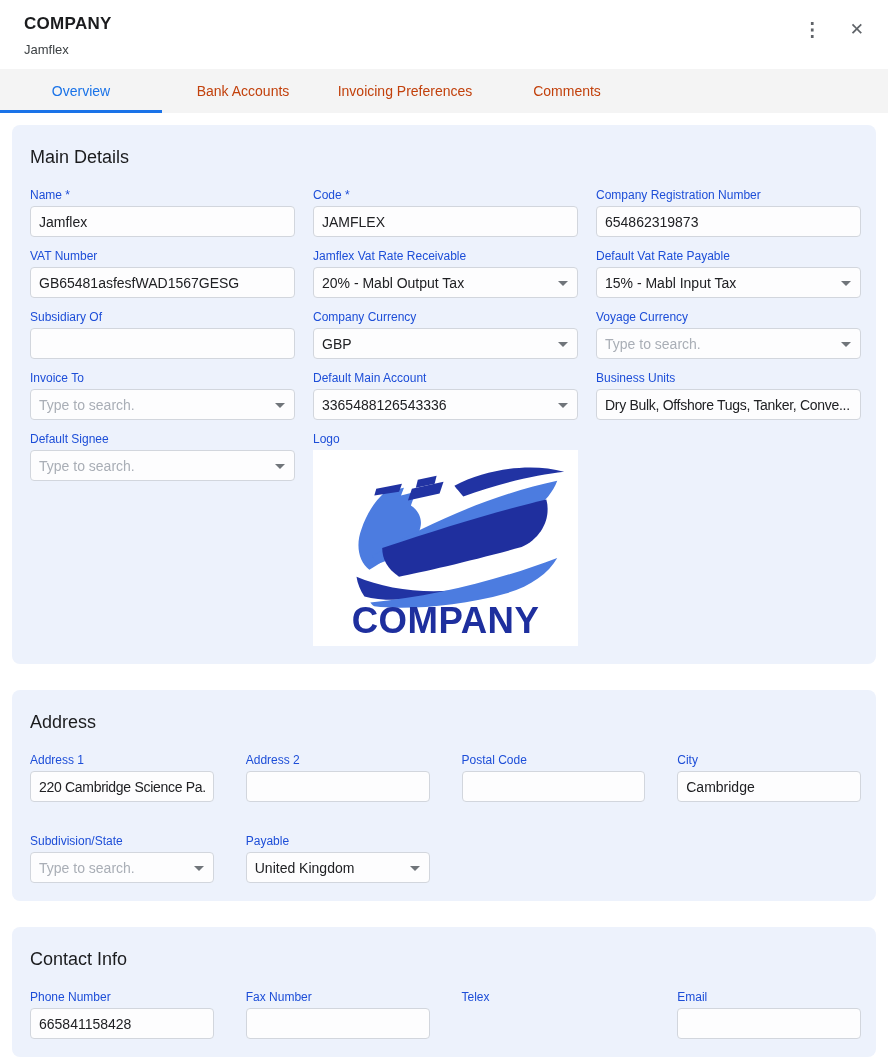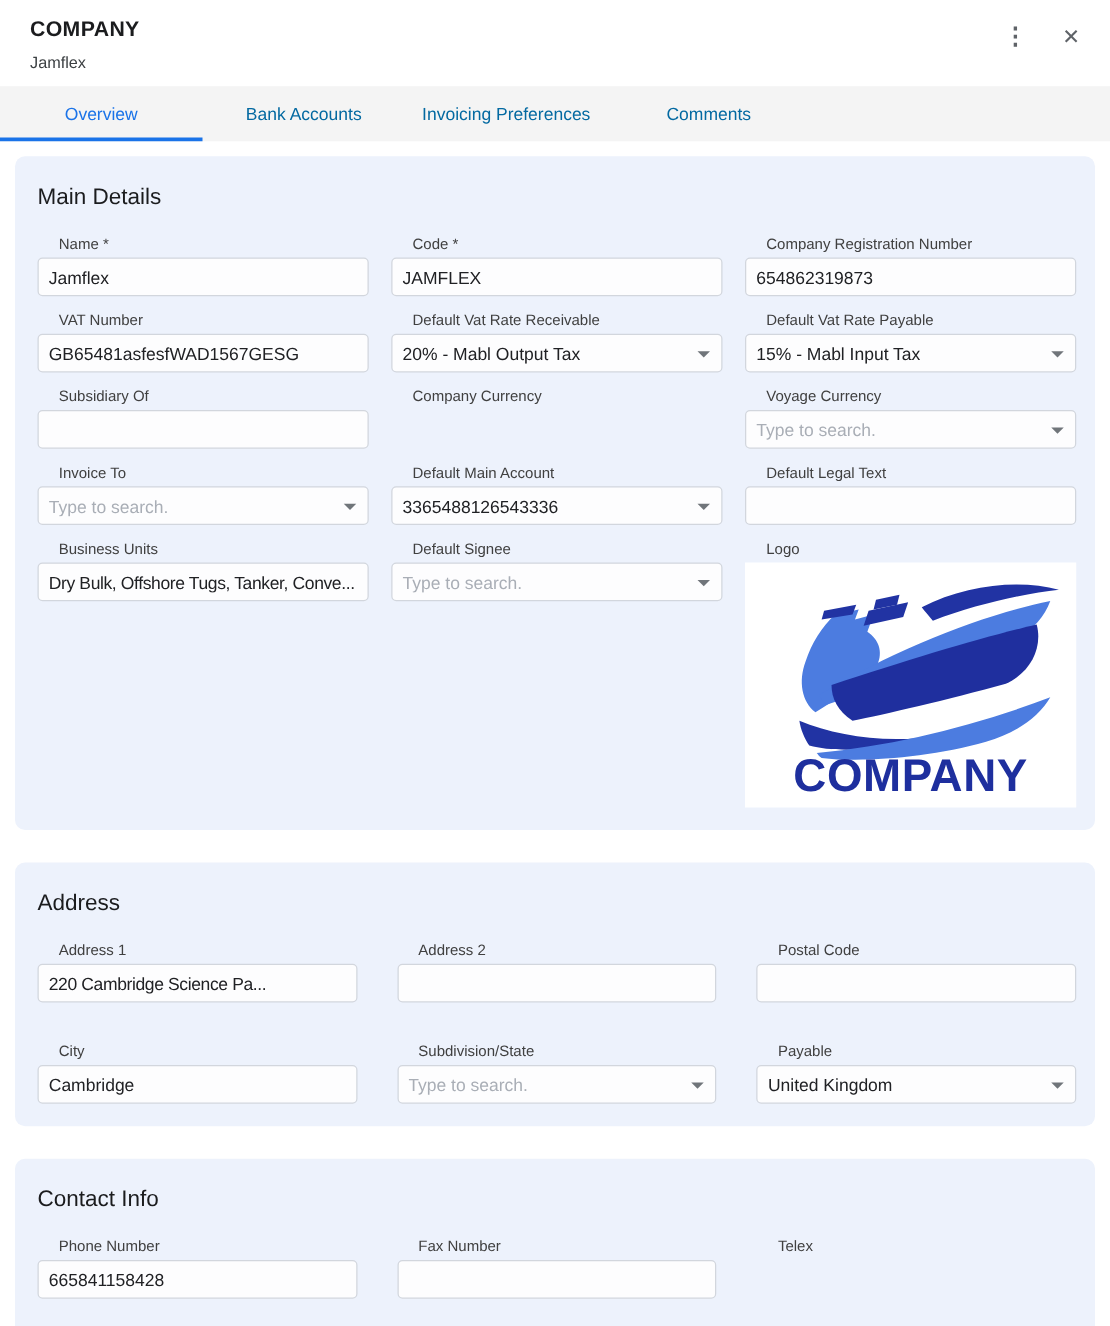--- a/index.html
+++ b/index.html
@@ -14,30 +14,30 @@
   .header { position:relative; padding:14px 24px 0 24px; background:#fff; }
   .header-title { font-size:17px; font-weight:700; letter-spacing:.3px; color:#1b1c1e; }
   .header-subtitle { font-size:13px; color:#3c4043; margin-top:8px; }
   .header-actions { position:absolute; top:18px; right:22px; display:flex; align-items:center; gap:24px; }
   .icon-btn { background:none; border:none; padding:2px; cursor:pointer; color:#5f6368; line-height:1; }
   .kebab { font-size:19px; font-weight:700; }
   .close { font-size:17px; }
   
   .tabs { display:flex; background:#f4f4f4; height:44px; margin-top:12px; }
   .tab { width:162px; display:flex; align-items:center; justify-content:center;
-         font-size:14px; color:#0369a1; cursor:pointer; position:relative; }
+         font-size:14px; color:#c2410c; cursor:pointer; position:relative; }
   .tab.active { color:#1a73e8; }
   .tab.active::after { content:""; position:absolute; left:0; right:0; bottom:0; height:3px; background:#1a73e8; }
   
   .section { margin:12px 12px 26px 12px; background:#edf2fc; border-radius:8px; padding:14px 15px 18px 18px; }
   .section:last-of-type { margin-bottom:8px; }
   .section-title { font-size:18px; font-weight:500; color:#1b1c1e; margin:8px 0 20px 0; }
   .grid3 { display:grid; grid-template-columns:repeat(3,1fr); column-gap:18px; row-gap:12px; }
-  .grid4 { display:grid; grid-template-columns:repeat(3,1fr); column-gap:16px; row-gap:12px;gap:32px; }
-  .field-label { font-size:12px; color:#404040; margin-bottom:4px;margin-left:17px; }
+  .grid4 { display:grid; grid-template-columns:repeat(4,1fr); column-gap:16px; row-gap:12px;gap:32px; }
+  .field-label { font-size:12px; color:#1d4ed8; margin-bottom:4px; }
   .inp {
     width:100%; height:31px; border:1px solid #d2d6dd; border-radius:4px;
     background:#fdfdfe; font-size:14px; color:#202124; padding:0 8px;
     font-family:inherit; outline:none; white-space:nowrap; overflow:hidden;
   }
   .inp.clip { letter-spacing:-0.3px; }
   .inp::placeholder { color:#a9aeb6; }
   .select-field {
     width:100%; height:31px; border:1px solid #d2d6dd; border-radius:4px;
     background:#fdfdfe; display:flex; align-items:center; position:relative;
@@ -85,40 +85,44 @@
     <div>
       <div class="field-label">Company Registration Number</div>
       <input class="inp" value="654862319873" style="">
     </div>
 
     <div>
       <div class="field-label">VAT Number</div>
       <input class="inp" value="GB65481asfesfWAD1567GESG" style="">
     </div>
     <div>
-      <div class="field-label">Default Vat Rate Receivable</div>
+      <div class="field-label">Jamflex Vat Rate Receivable</div>
       <div class="select-field">
         <span class="select-value">20% - Mabl Output Tax</span>
         <span class="caret"></span>
       </div>
     </div>
     <div>
       <div class="field-label">Default Vat Rate Payable</div>
       <div class="select-field">
         <span class="select-value">15% - Mabl Input Tax</span>
         <span class="caret"></span>
       </div>
     </div>
 
     <div>
       <div class="field-label">Subsidiary Of</div>
       <input class="inp" value="" style="">
     </div>
     <div>
       <div class="field-label">Company Currency</div>
+      <div class="select-field">
+        <span class="select-value">GBP</span>
+        <span class="caret"></span>
+      </div>
     </div>
     <div>
       <div class="field-label">Voyage Currency</div>
       <div class="select-field">
         <span class="select-value ph">Type to search.</span>
         <span class="caret"></span>
       </div>
     </div>
 
     <div>
@@ -127,24 +131,20 @@
         <span class="select-value ph">Type to search.</span>
         <span class="caret"></span>
       </div>
     </div>
     <div>
       <div class="field-label">Default Main Account</div>
       <div class="select-field">
         <span class="select-value">3365488126543336</span>
         <span class="caret"></span>
       </div>
-    </div>
-    <div>
-      <div class="field-label">Default Legal Text</div>
-      <input class="inp" value="" style="">
     </div>
 
     <div>
       <div class="field-label">Business Units</div>
       <input class="inp clip" value="Dry Bulk, Offshore Tugs, Tanker, Conve..." style="">
     </div>
     <div>
       <div class="field-label">Default Signee</div>
       <div class="select-field">
         <span class="select-value ph">Type to search.</span>

